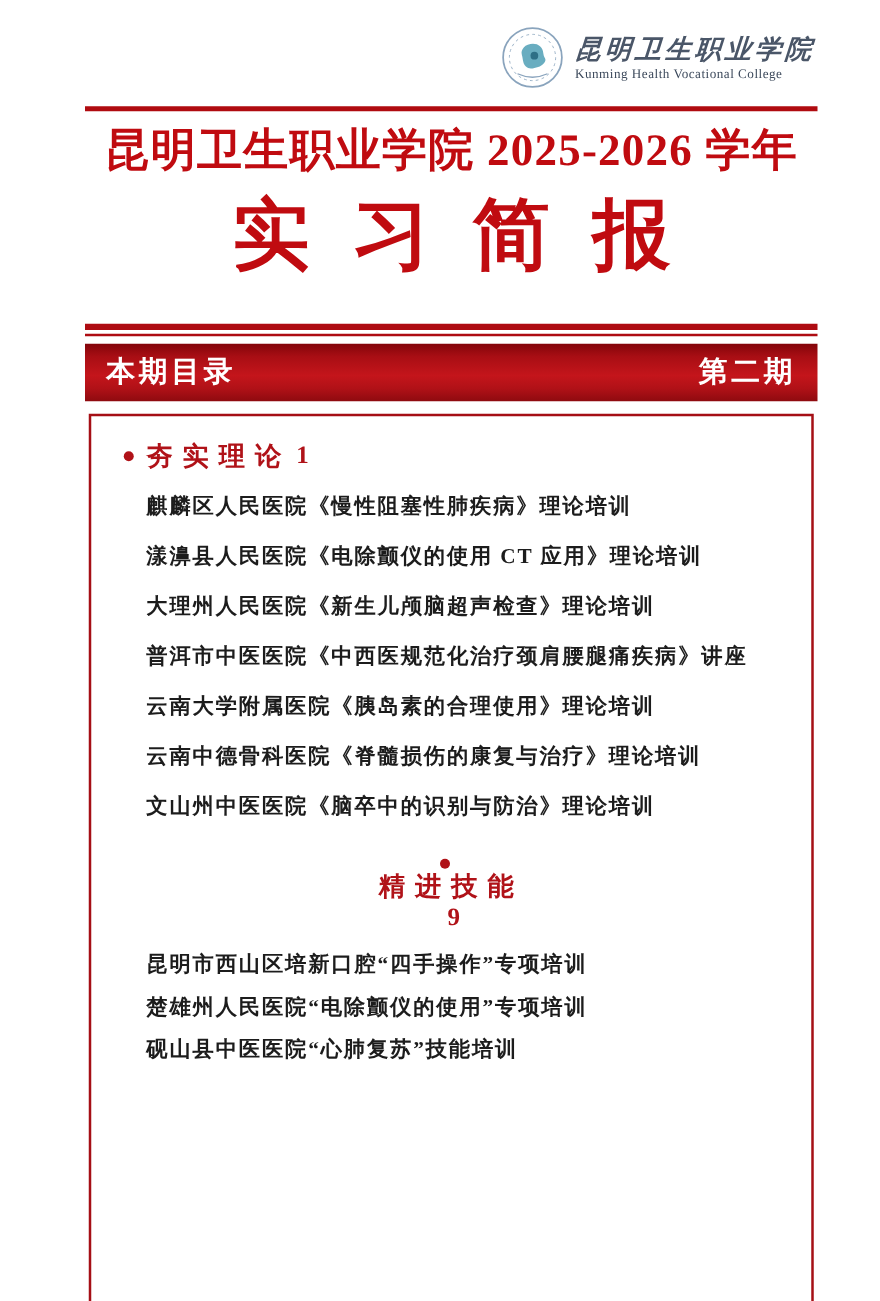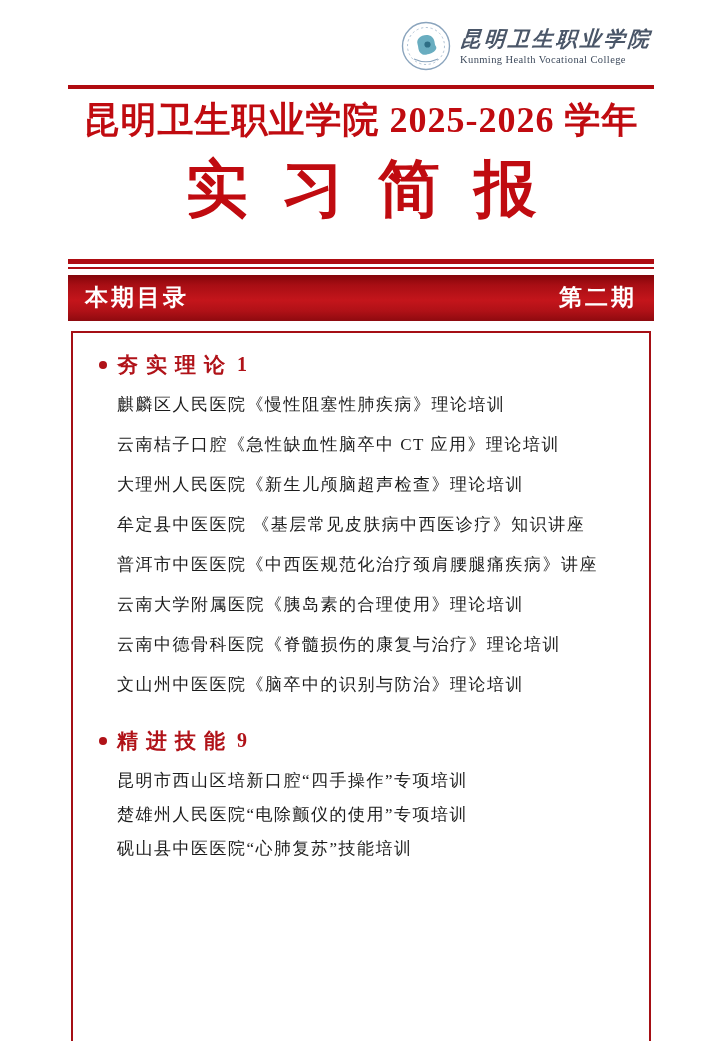--- a/index.html
+++ b/index.html
@@ -101,21 +101,21 @@
     margin: 10px auto 0 auto;
     border: 2px solid #a50f15;
     box-sizing: border-box;
     padding: 18px 26px 0 26px;
   }
   .section-header {
     display: flex;
     align-items: center;
     margin: 0;
   }
-  .section-2 .section-header { margin-top: 30px; }
+  .section-2 .section-header { margin-top: 30px; flex-direction: column; }
   .bullet {
     width: 8px; height: 8px;
     border-radius: 50%;
     background: #b01218;
     margin-right: 10px;
     flex: 0 0 auto;
   }
   .section-title {
     font-size: 21px;
     font-weight: bold;
@@ -127,20 +127,21 @@
     font-size: 20px;
     font-weight: bold;
     color: #b01218;
     margin-left: 4px;
     font-family: "Liberation Serif", serif;
   }
   ul.items {
     list-style: none;
     margin: 14px 0 0 0;
     padding: 0 0 0 18px;
+    font-weight: bold;
   }
   ul.items li {
     font-size: 17px;
     line-height: 24px;
     color: #1c1c1c;
     letter-spacing: 1.5px;
     font-family: "Liberation Serif", serif;
   }
   .section-1 ul.items li { margin-bottom: 16px; }
   .section-2 ul.items li { margin-bottom: 10px; }
@@ -184,23 +185,22 @@
     <div class="toc-box">
 
       <div class="section section-1">
         <div class="section-header">
           <span class="bullet"></span>
           <span class="section-title">夯实理论</span>
           <span class="section-page">1</span>
         </div>
         <ul class="items">
           <li>麒麟区人民医院《慢性阻塞性肺疾病》理论培训</li>
-          <li>云南桔子口腔《急性缺血性脑卒中 CT 应用》理论培训</li>
+          <li>漾濞县人民医院《电除颤仪的使用 CT 应用》理论培训</li>
           <li>大理州人民医院《新生儿颅脑超声检查》理论培训</li>
-          <li>牟定县中医医院 《基层常见皮肤病中西医诊疗》知识讲座</li>
           <li>普洱市中医医院《中西医规范化治疗颈肩腰腿痛疾病》讲座</li>
           <li>云南大学附属医院《胰岛素的合理使用》理论培训</li>
           <li>云南中德骨科医院《脊髓损伤的康复与治疗》理论培训</li>
           <li>文山州中医医院《脑卒中的识别与防治》理论培训</li>
         </ul>
       </div>
 
       <div class="section section-2">
         <div class="section-header">
           <span class="bullet"></span>

